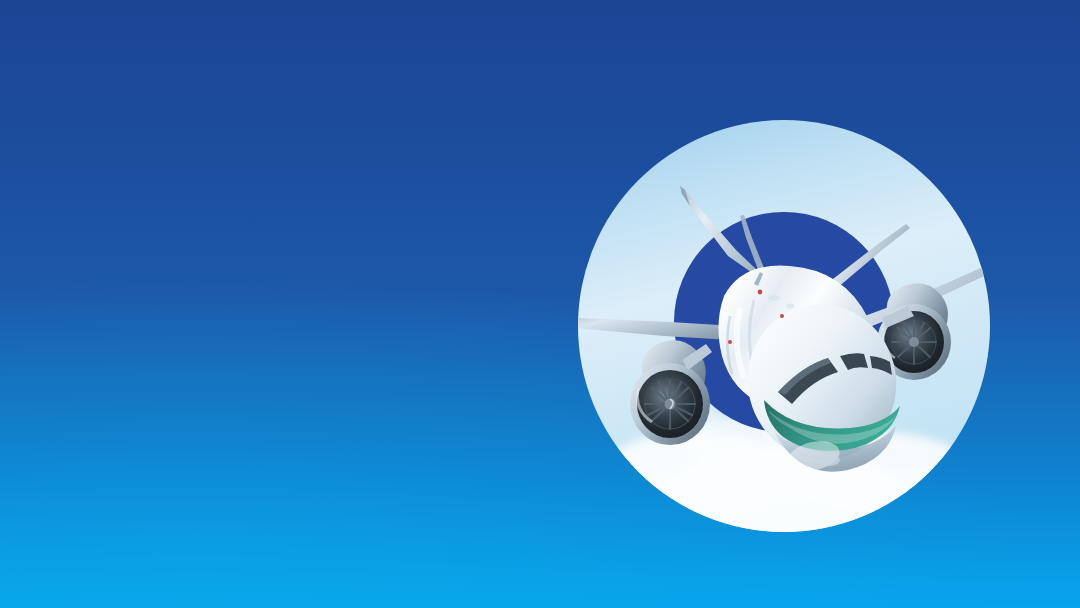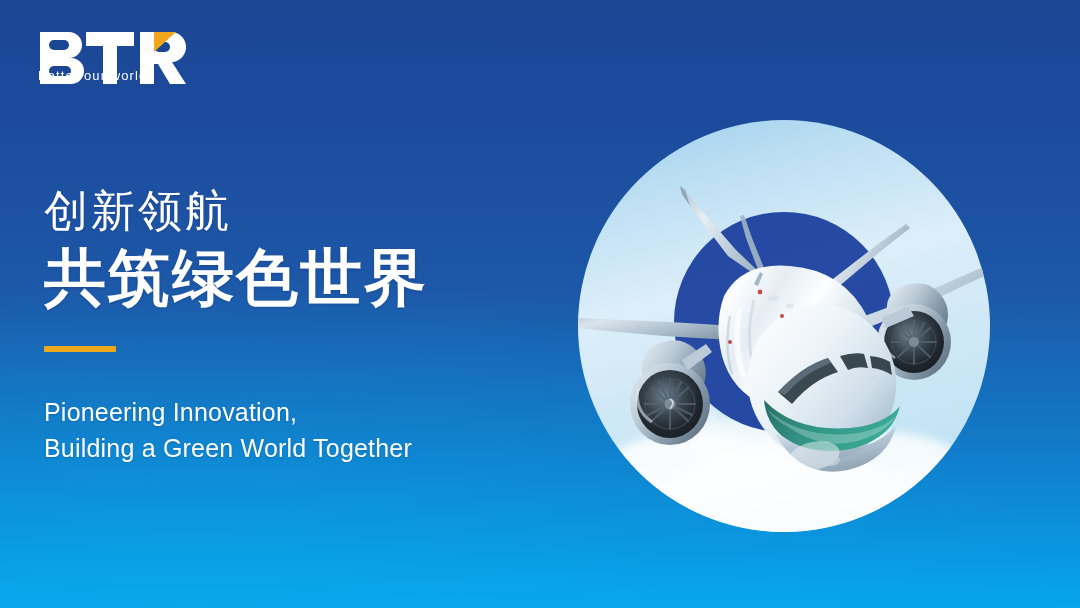--- a/index.html
+++ b/index.html
@@ -103,47 +103,21 @@
   }
   .medallion svg { display: block; overflow: visible; }
 </style>
 </head>
 <body>
 
 <div class="stage">
 
   <div class="bg-sheen"></div>
 
-  <div class="logo">
-    <svg width="180" height="58" viewBox="0 0 180 58" xmlns="http://www.w3.org/2000/svg">
-
-      <path d="M4 4 H33 a13 13 0 0 1 0 26 H4 Z M4 30 H35 a13 13 0 0 1 0 26 H4 Z" fill="#ffffff"></path>
-      <rect x="13" y="12" width="20" height="10" rx="5" fill="#1b4694"></rect>
-      <rect x="13" y="38" width="22" height="10" rx="5" fill="#1b4694"></rect>
-
-      <path d="M50 4 H98 V18 H81 V56 H67 V18 H50 Z" fill="#ffffff"></path>
-
-      <path d="M104 4 H134 a15 15 0 0 1 2 30 l14 22 H134 l-12 -20 H118 V56 H104 Z" fill="#ffffff"></path>
-      <rect x="118" y="14" width="16" height="10" rx="5" fill="#1b4694"></rect>
-
-      <path d="M118 4 H140 L118 24 Z" fill="#efa81e"></path>
-      <path d="M118 4 H124 L118 11 Z" fill="#ffffff" opacity="0"></path>
-    </svg>
-    <div style="position:absolute;left:2px;top:40px;color:#ffffff;font-size:13px;letter-spacing:1.1px;font-family:'Liberation Sans',sans-serif;">Better our world</div>
-  </div>
-
-  <div class="copy">
-    <h2 class="title-sm">创新领航</h2>
-    <h1 class="title-lg">共筑绿色世界</h1>
-    <div class="divider"></div>
-    <div class="subtitle">
-      <span>Pioneering Innovation,</span>
-      <span>Building a Green World Together</span>
-    </div>
-  </div>
+
 
   <div class="medallion">
     <svg width="412" height="412" viewBox="0 0 412 412" xmlns="http://www.w3.org/2000/svg">
       <defs>
         <clipPath id="circClip">
           <circle cx="206" cy="206" r="206"></circle>
         </clipPath>
 
         <linearGradient id="skyGrad" x1="0" y1="0" x2="0.25" y2="1">
           <stop offset="0%" stop-color="#9ecfee"></stop>

